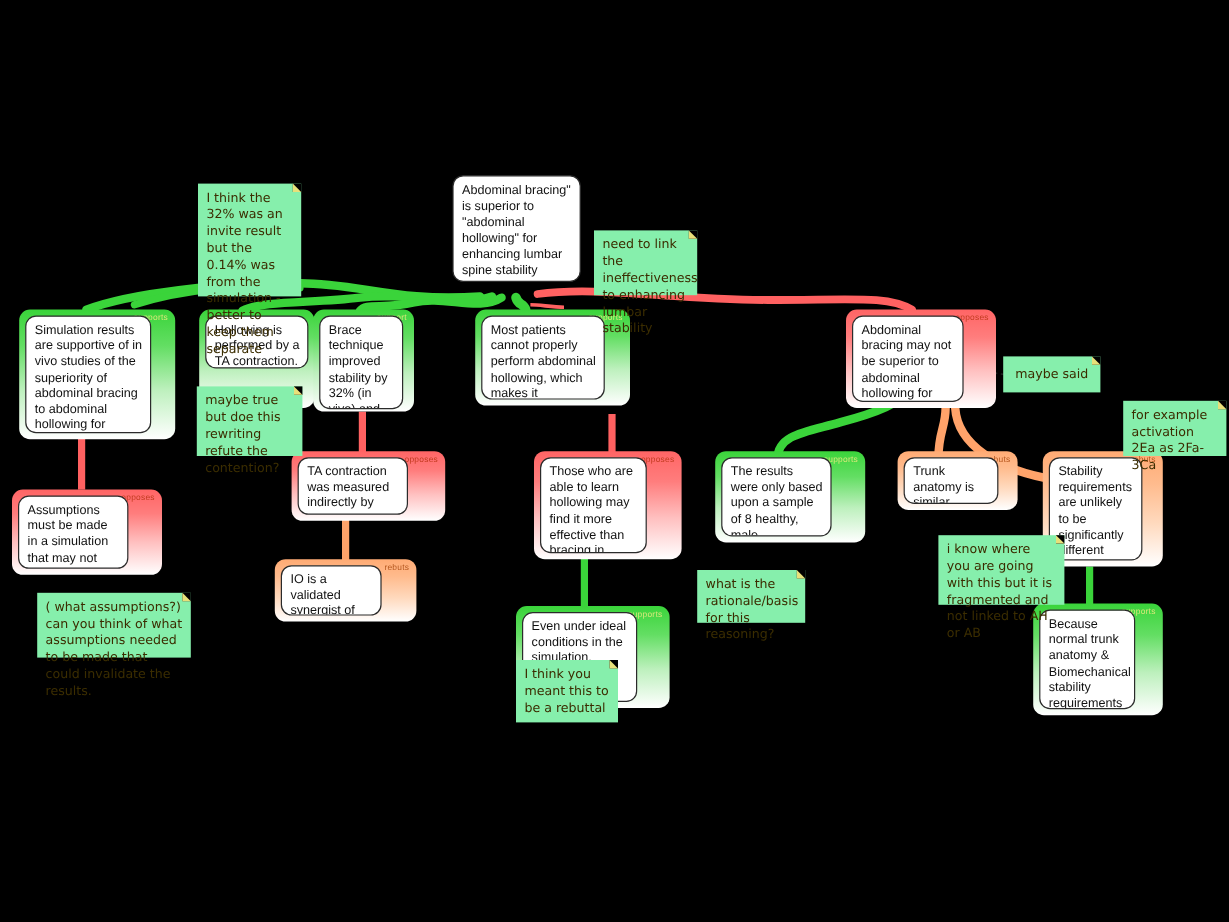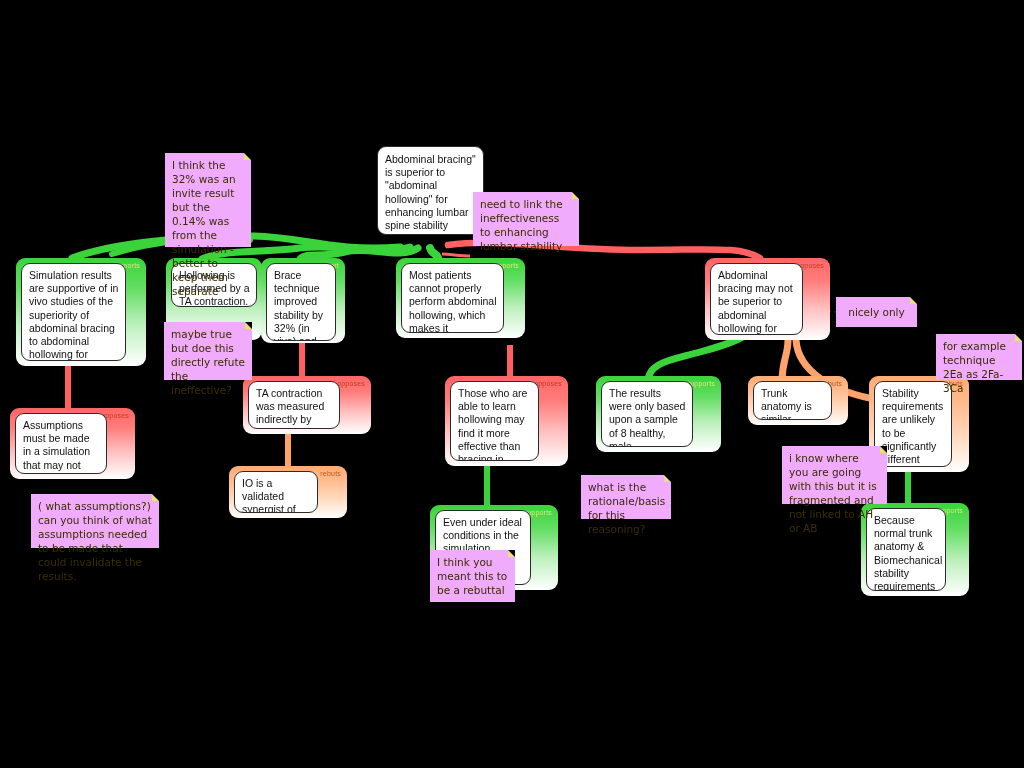--- a/index.html
+++ b/index.html
@@ -22,21 +22,21 @@
   .n-support{background:linear-gradient(#3ad43a 0%,#63de63 28%,#bdf0bd 62%,#ffffff 100%);}
   .n-support .badge{color:#d8e87a;}
   .n-oppose{background:linear-gradient(#ff6565 0%,#ff7d7d 28%,#ffc0c0 62%,#ffffff 100%);}
   .n-oppose .badge{color:#c23b20;}
   .n-rebut{background:linear-gradient(#ffab74 0%,#ffbb8d 28%,#ffd9bd 62%,#ffffff 100%);}
   .n-rebut .badge{color:#b5571e;}
   .n-root{background:#fff;border:1.4px solid #2b2b2b;border-radius:9px;
           color:#111;font-size:10.5px;line-height:13.2px;padding:6px 7px;}
 
   
-  .note{position:absolute;background:#f0abfc;color:#3b2d00;
+  .note{position:absolute;background:#86efac;color:#3b2d00;
         font-family:"DejaVu Sans",sans-serif;font-size:10.5px;
         line-height:14px;padding:5px 7px 5px 7px;box-sizing:border-box;
         border:none;}
   .note .fold{position:absolute;right:0;top:0;width:0;height:0;
         border-left:7px solid #e8e07a;border-top:7px solid #000;}
   .note .fold:after{content:"";}
 </style>
 </head>
 <body>
 
@@ -155,53 +155,53 @@
   <div class="node n-support" style="left:861px;top:503px;width:108px;height:93px;">
     <span class="badge">supports</span>
     <div class="body" style="width:80px;height:83px;">Because normal trunk anatomy &amp; Biomechanical stability requirements are similar for all human Spines</div>
   </div>
 
   <div class="note" style="left:165px;top:153px;width:86px;height:94px;">
     <span class="fold"></span>
     <span>I think the 32% was an invite result but the 0.14% was from the simulation - better to keep them separate</span>
   </div>
 
-  <div class="note" style="left:473px;top:192px;width:106px;height:54px;">
+  <div class="note" style="left:495px;top:192px;width:86px;height:54px;">
     <span class="fold"></span>
     <span>need to link the ineffectiveness to enhancing lumbar stability</span>
   </div>
 
   <div class="note" style="left:164px;top:322px;width:88px;height:58px;">
     <span class="fold"></span>
-    <span>maybe true but doe this directly refute the ineffective?</span>
+    <span>maybe true but doe this rewriting refute the contention?</span>
   </div>
 
   <div class="note" style="left:3px;top:494px;width:128px;height:54px;margin-left:28px;">
     <span class="fold"></span>
     <span>( what assumptions?) can you think of what assumptions needed to be made that could invalidate the results.</span>
   </div>
 
   <div class="note" style="left:430px;top:550px;width:85px;height:52px;">
     <span class="fold"></span>
     <span>I think you meant this to be a rebuttal</span>
   </div>
 
   <div class="note" style="left:581px;top:475px;width:90px;height:44px;">
     <span class="fold"></span>
     <span>what is the rationale/basis for this reasoning?</span>
   </div>
 
   <div class="note" style="left:836px;top:297px;width:81px;height:30px;line-height:20px;text-align:center;">
     <span class="fold"></span>
-    <span>nicely only</span>
+    <span>maybe said</span>
   </div>
 
   <div class="note" style="left:936px;top:334px;width:86px;height:46px;">
     <span class="fold"></span>
-    <span>for example technique 2Ea as 2Fa-3Ca</span>
+    <span>for example activation 2Ea as 2Fa-3Ca</span>
   </div>
 
   <div class="note" style="left:750px;top:446px;width:105px;height:58px;margin-left:32px;">
     <span class="fold"></span>
     <span>i know where you are going with this but it is fragmented and not linked to AH or AB</span>
   </div>
 
 </div>
 
 </body></html>

